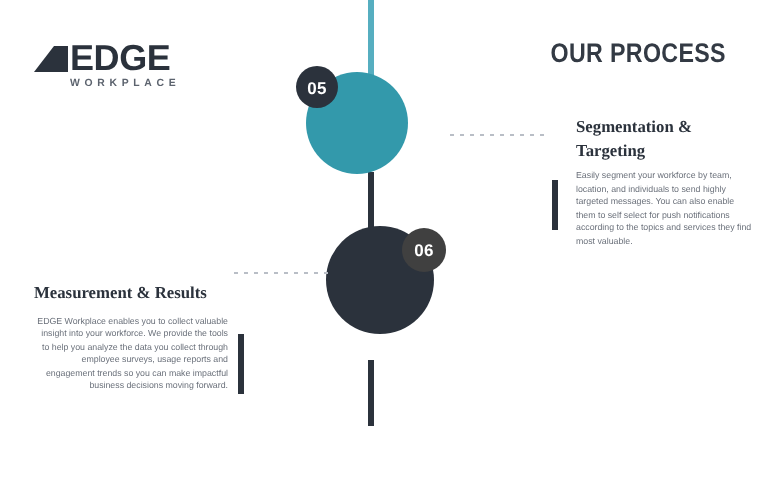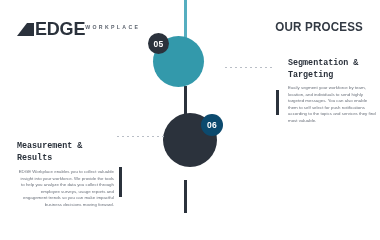--- a/index.html
+++ b/index.html
@@ -27,21 +27,21 @@
     align-items: flex-start;
   }
   .logo-mark {
     width: 17px;
     height: 13px;
     margin-right: 1px;
     margin-top: 1px;
   }
   .logo-text-wrap {
     display: flex;
-    flex-direction: row;
+    flex-direction: column;
   }
   .logo-word {
     font-family: "Liberation Sans", sans-serif;
     font-size: 18px;
     font-weight: bold;
     letter-spacing: -0.2px;
     color: #2b323c;
     line-height: 15px;
   }
   .logo-sub {
@@ -131,21 +131,21 @@
     width: 21px;
     height: 21px;
     background: #2b323c;
     color: #ffffff;
   }
   .badge-06 {
     left: 201px;
     top: 114px;
     width: 22px;
     height: 22px;
-    background: #0c4a6e;
+    background: #404040;
     color: #ffffff;
   }
 
   
   .dots {
     position: absolute;
     height: 1px;
     background-image: linear-gradient(to right, #b9bec6 0 2px, transparent 2px 5px);
     background-size: 5px 1px;
     background-repeat: repeat-x;
@@ -159,21 +159,21 @@
     left: 117px;
     top: 136px;
     width: 47px;
   }
 
   
   .block {
     position: absolute;
   }
   .block-heading {
-    font-family: Liberation Mono, monospace;
+    font-family: Liberation Serif, serif;
     color: #2b323c;
     font-size: 8.4px;
     font-weight: bold;
     line-height: 11.5px;
   }
   .block-body {
     font-family: "Liberation Sans", sans-serif;
     color: #6b717b;
     font-size: 4.4px;
     line-height: 6.6px;

